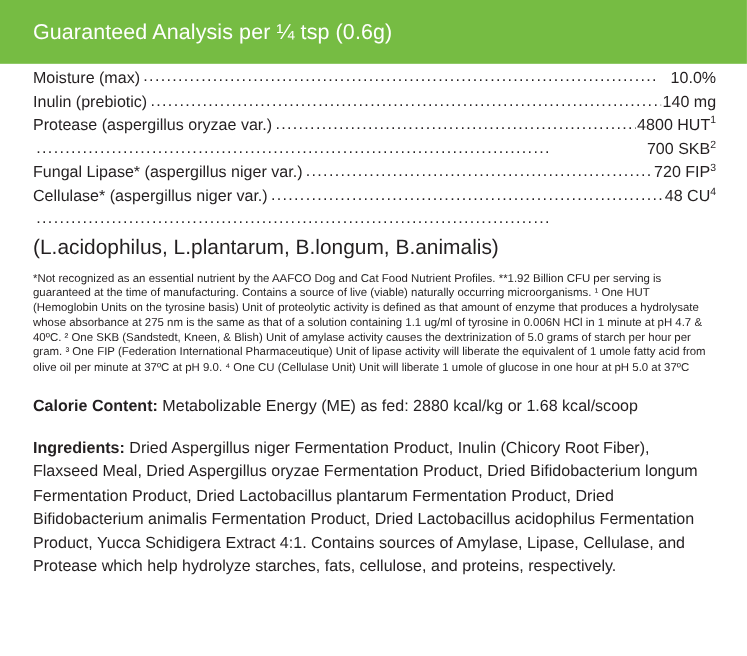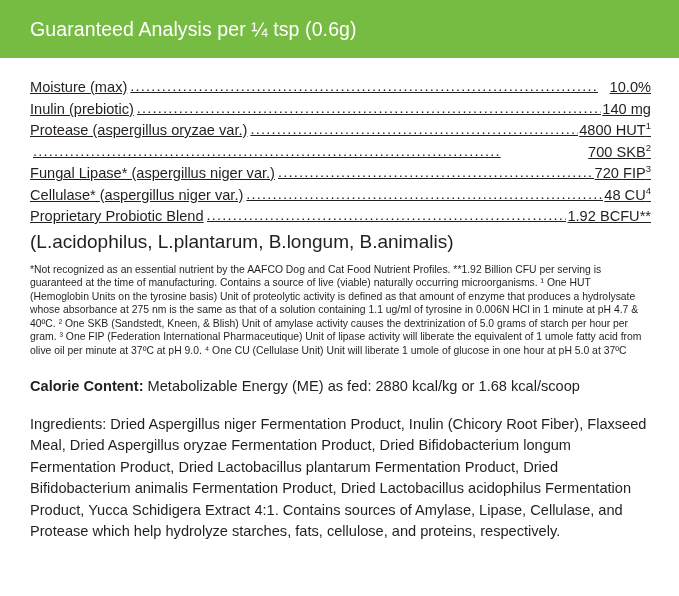--- a/index.html
+++ b/index.html
@@ -31,22 +31,21 @@
   .header-title {
     color: #ffffff;
     font-size: 19.5px;
     font-weight: normal;
     letter-spacing: 0.1px;
   }
   .body-wrap {
     padding: 0 28px 0 30px;
   }
   .analysis-list {
-    margin-top: 19px;
-    text-decoration: underline;
+    margin-top: 3px;
   }
   .analysis-row {
     display: flex;
     align-items: baseline;
     font-size: 14.6px;
     line-height: 21.5px;
     white-space: nowrap;
   }
   .analysis-name { flex: 0 0 auto; }
   .dots {
@@ -82,21 +81,21 @@
     font-size: 14.6px;
     margin-top: 18px;
     line-height: 20px;
   }
   .calorie b { font-weight: bold; }
   .ingredients {
     font-size: 14.6px;
     line-height: 21.5px;
     margin-top: 18px;
   }
-  .ingredients b { font-weight: normal; margin-top: 28px; }
+  .ingredients b { font-weight: bold; margin-top: 28px; }
 </style>
 </head>
 <body>
 
 <div class="page">
 
   <div class="header-band">
     <div class="header-title">Guaranteed Analysis per ¼ tsp (0.6g)</div>
   </div>
 
@@ -126,23 +125,21 @@
           <span class="analysis-name">Fungal Lipase* (aspergillus niger var.)</span>
           <span class="dots">.........................................................................................</span>
           <span class="analysis-value"><span>720 FIP</span><sup>3</sup></span>
         </div>
         <div class="analysis-row">
           <span class="analysis-name">Cellulase* (aspergillus niger var.)</span>
           <span class="dots">.........................................................................................</span>
           <span class="analysis-value"><span>48 CU</span><sup>4</sup></span>
         </div>
         <div class="analysis-row">
-          <span class="analysis-name">Proprietary Probiotic Blend</span>
           <span class="dots">.........................................................................................</span>
-          <span class="analysis-value"><span>1.92 BCFU**</span></span>
         </div>
       </div>
 
     <div class="strains">(L.acidophilus, L.plantarum, B.longum, B.animalis)</div>
 
     <div class="footnote">*Not recognized as an essential nutrient by the AAFCO Dog and Cat Food Nutrient Profiles.  **1.92 Billion CFU per serving is guaranteed at the time of manufacturing. Contains a source of live (viable) naturally occurring microorganisms.  ¹ One HUT (Hemoglobin Units on the tyrosine basis) Unit of proteolytic activity is defined as that amount of enzyme that produces a hydrolysate whose absorbance at 275 nm is the same as that of a solution containing 1.1 ug/ml of tyrosine in 0.006N HCl in 1 minute at pH 4.7 &amp; 40ºC.  ² One SKB (Sandstedt, Kneen, &amp; Blish) Unit of amylase activity causes the dextrinization of 5.0 grams of starch per hour per gram.  ³ One FIP (Federation International Pharmaceutique) Unit of lipase activity will liberate the equivalent of 1 umole fatty acid from olive oil per minute at 37ºC at pH 9.0.  ⁴ One CU (Cellulase Unit) Unit will liberate 1 umole of glucose in one hour at pH 5.0 at 37ºC</div>
 
     <div class="calorie">
       <b>Calorie Content:</b><span> Metabolizable Energy (ME) as fed: 2880 kcal/kg or 1.68 kcal/scoop</span>
     </div>

